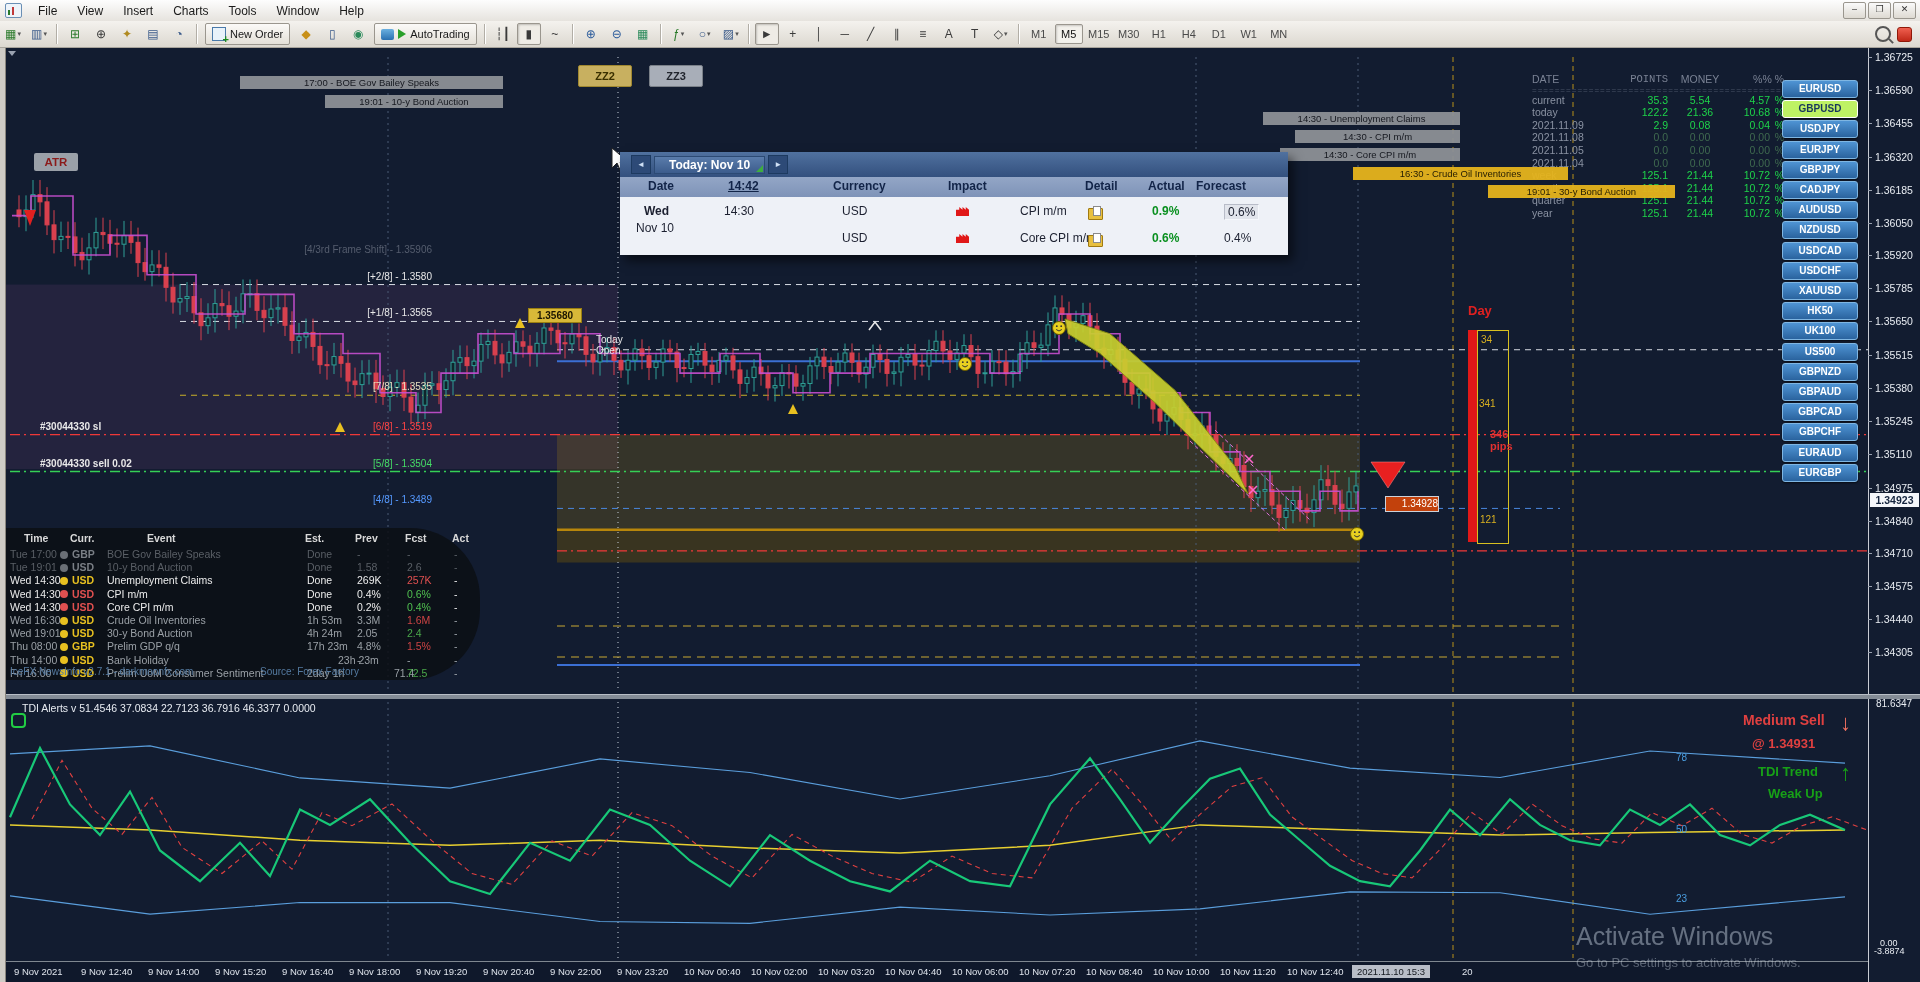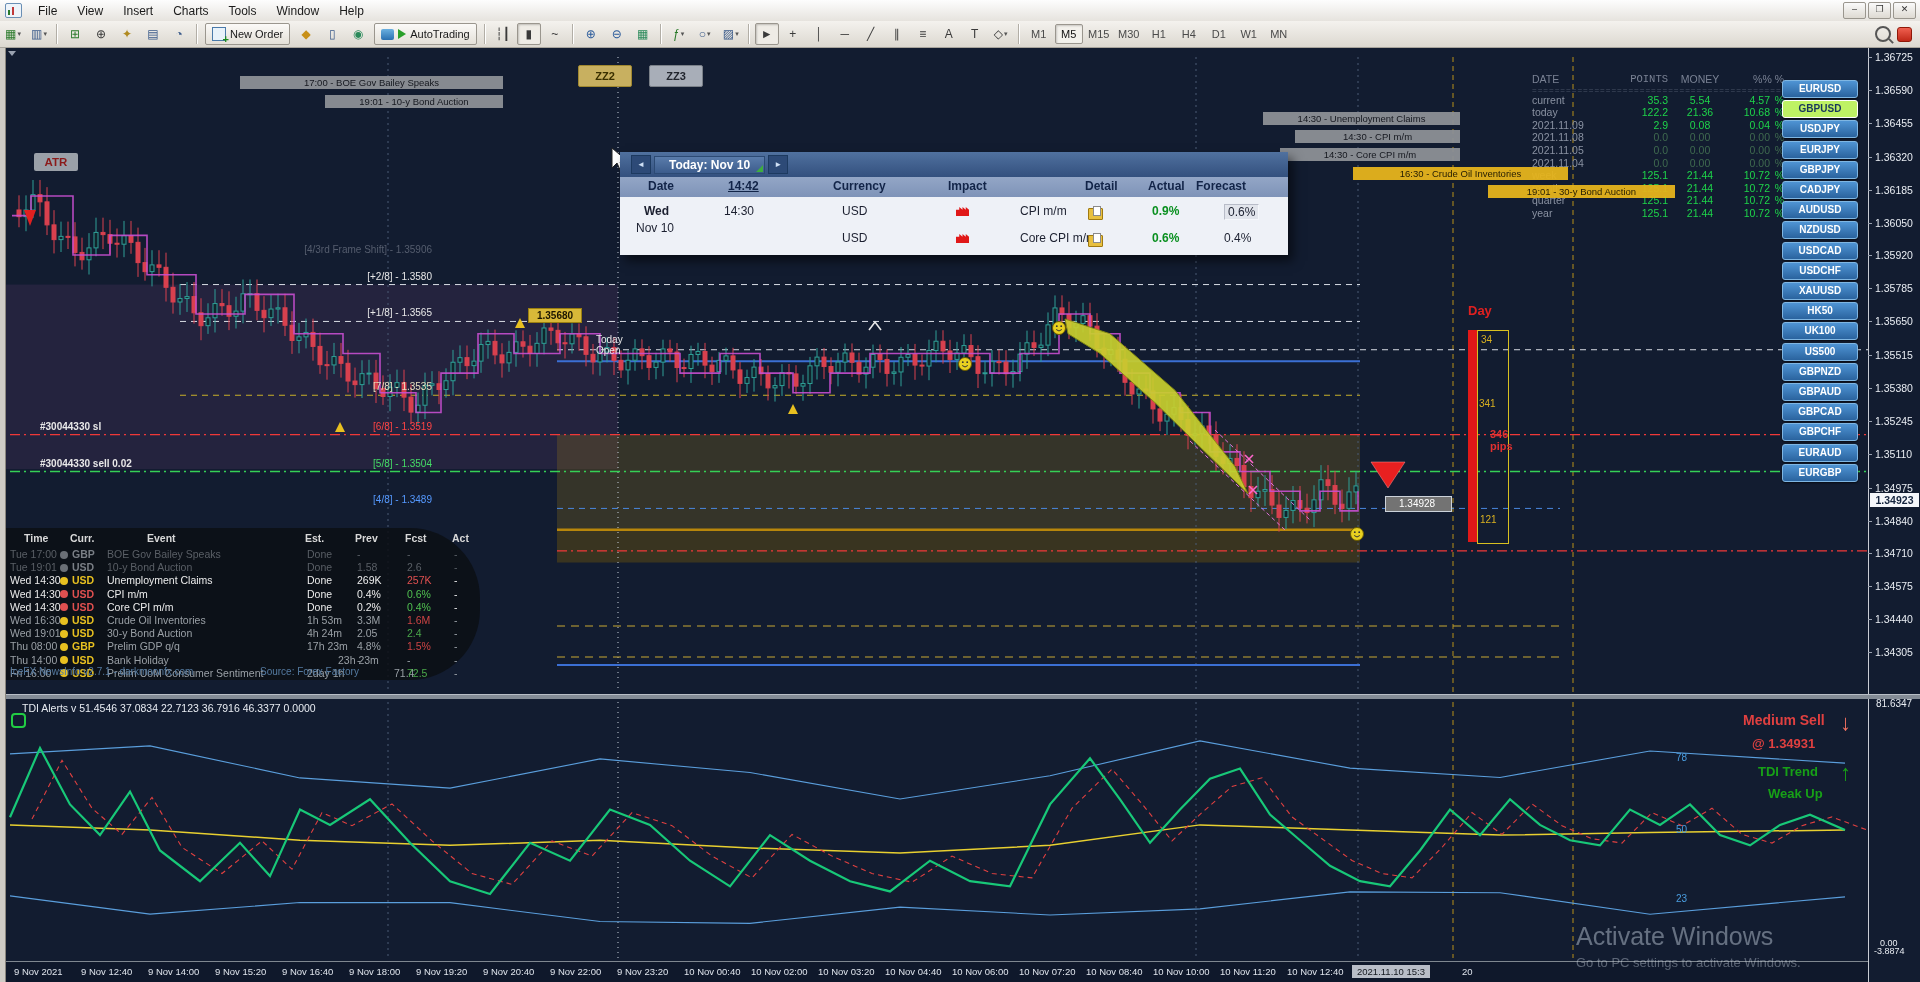--- a/index.html
+++ b/index.html
@@ -757,21 +757,21 @@
 <div id="event-labels">
     <div class="evt-label" style="left: 240px; top: 76px; width: 255px;">17:00 - BOE Gov Bailey Speaks</div>
     <div class="evt-label" style="left: 325px; top: 95px; width: 170px;">19:01 - 10-y Bond Auction</div>
     <div class="evt-label" style="left: 1263px; top: 112px; width: 189px;">14:30 - Unemployment Claims</div>
     <div class="evt-label" style="left: 1295px; top: 130px; width: 157px;">14:30 - CPI m/m</div>
     <div class="evt-label" style="left: 1280px; top: 148px; width: 172px;">14:30 - Core CPI m/m</div>
     <div class="evt-label yellow" style="left: 1353px; top: 167px; width: 207px;">16:30 - Crude Oil Inventories</div>
     <div class="evt-label yellow" style="left: 1488px; top: 185px; width: 179px;">19:01 - 30-y Bond Auction</div>
   </div>
 <div class="abs" style="left:528px;top:308px;width:52px;height:13px;background:#d8b838;border:1px solid #9a7f10;color:#1c1600;font-size:10px;font-weight:bold;text-align:center;line-height:13px;z-index:6;">1.35680</div>
-<div class="abs" style="left:1385px;top:496px;width:52px;height:14px;background:#737373;border:1px solid #ccd2da;color:#fff;font-size:10px;text-align:left;line-height:13px;z-index:7;padding-left:13px;">1.34928</div>
+<div class="abs" style="left:1385px;top:496px;width:52px;height:14px;background:#c2410c;border:1px solid #ccd2da;color:#fff;font-size:10px;text-align:right;line-height:13px;z-index:7;">1.34928</div>
 
 <div id="day-box">
   <div class="abs" style="left:1468px;top:303px;color:#e02020;font-weight:bold;font-size:13px;z-index:6;">Day</div>
   <div class="abs" style="left:1468px;top:330px;width:9px;height:212px;background:#e01818;z-index:6;"></div>
   <div class="abs" style="left:1477px;top:330px;width:30px;height:212px;border:1px solid #d8c020;z-index:6;"></div>
   <div class="abs" style="left:1481px;top:334px;color:#d8b020;font-size:10px;z-index:6;">34</div>
   <div class="abs" style="left:1479px;top:398px;color:#d8b020;font-size:10px;z-index:6;">341</div>
   <div class="abs" style="left:1480px;top:514px;color:#d8b020;font-size:10px;z-index:6;">121</div>
   <div class="abs" style="left:1490px;top:428px;color:#e03030;font-weight:bold;font-size:11px;z-index:6;">346 pips</div>
 </div>

